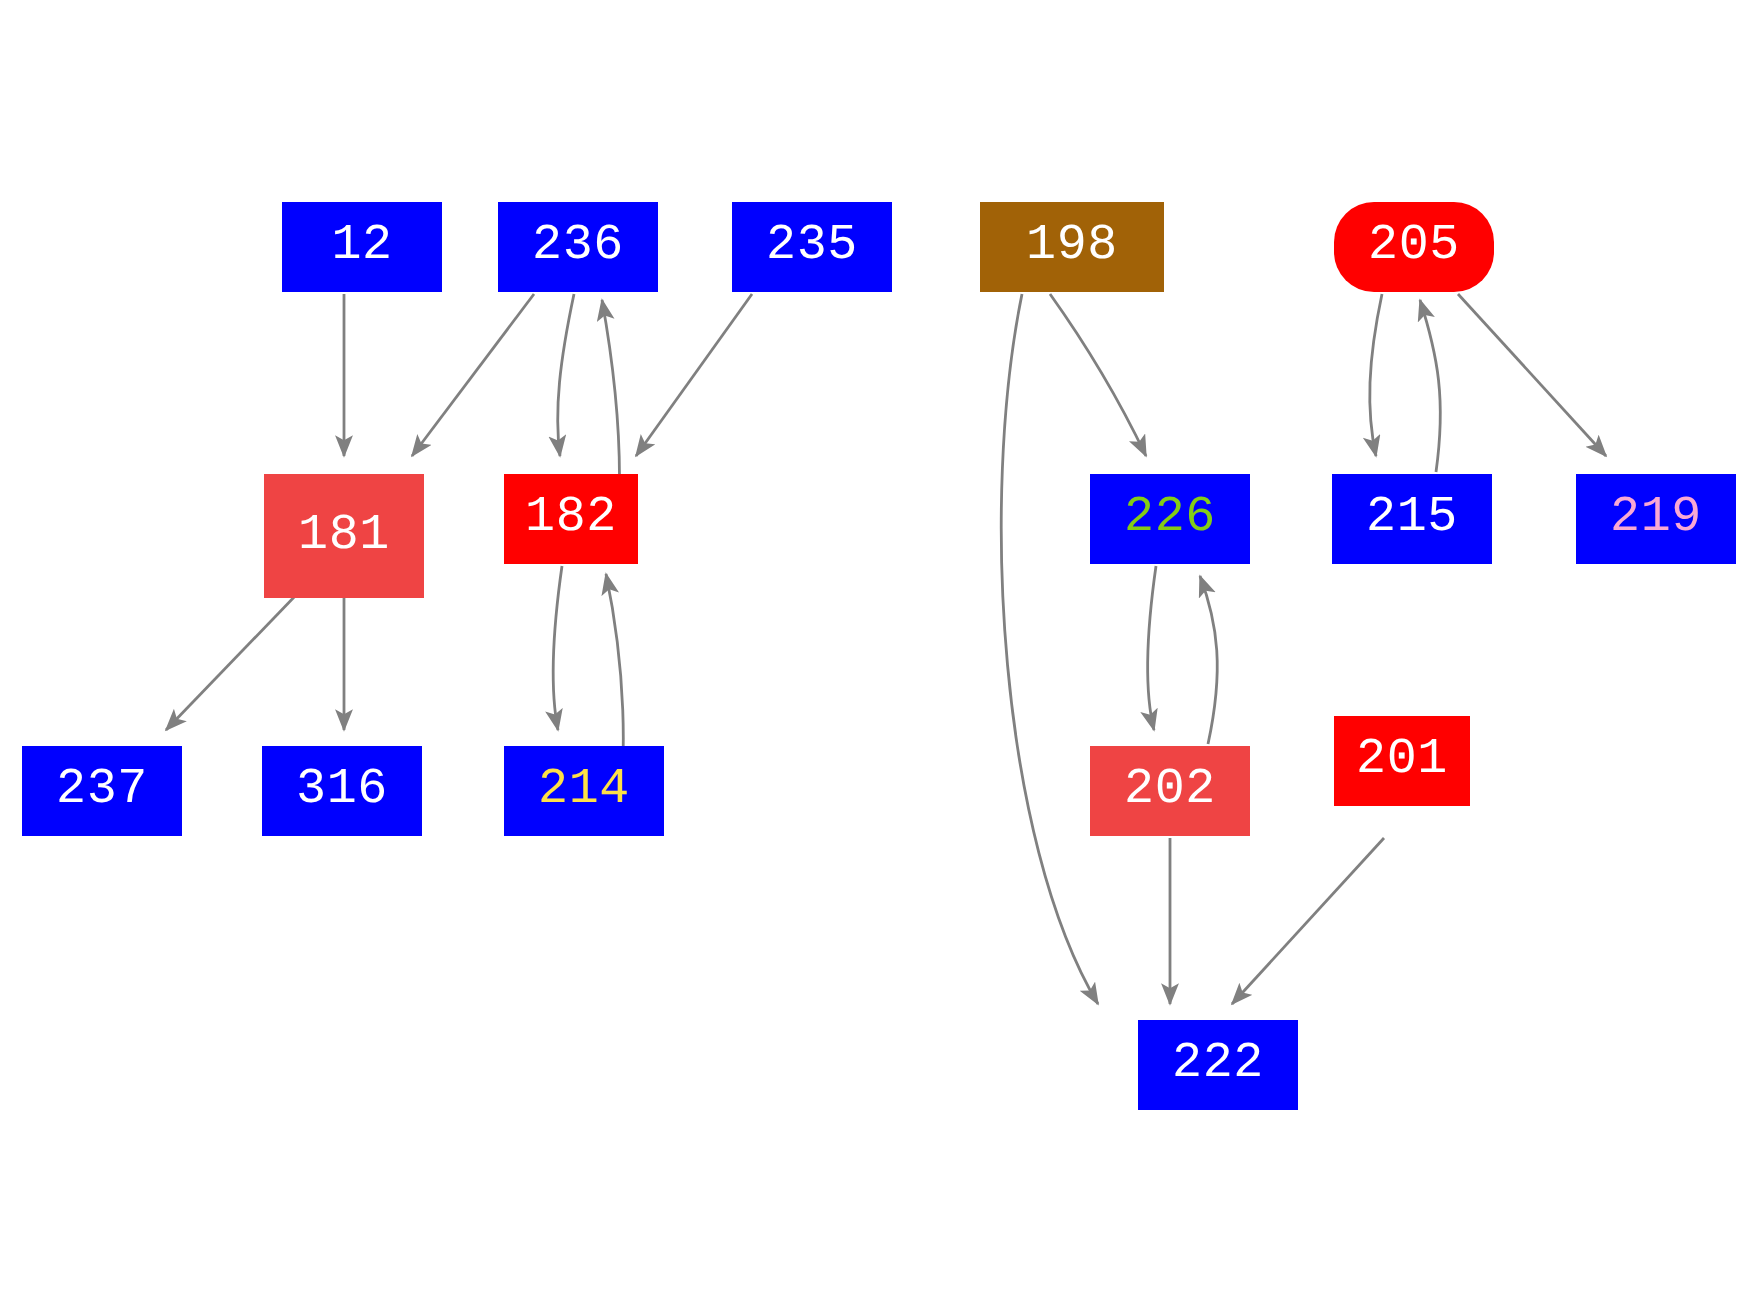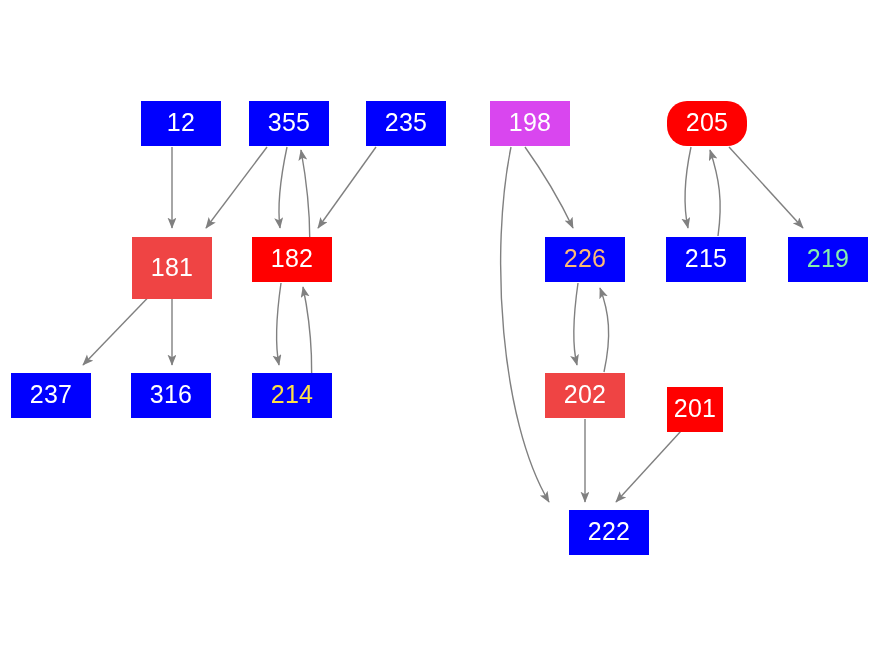--- a/index.html
+++ b/index.html
@@ -28,21 +28,21 @@
     height: 656px;
     pointer-events: none;
   }
   .node {
     position: absolute;
     box-sizing: border-box;
     display: flex;
     align-items: center;
     justify-content: center;
     color: #ffffff;
-    font-family: Liberation Sans, sans-serif;
+    font-family: Liberation Mono, monospace;
     font-size: 25px;
     line-height: 1;
     letter-spacing: 0.3px;
     user-select: none;
     cursor: default;
   }
   .node-label {
     display: block;
     transform: translateY(-1px);
   }
@@ -78,59 +78,59 @@
         <path d="M 718,236 C 723,200 719,178 710,150" fill="none" stroke="#808080" stroke-width="1.4" marker-end="url(#arrowhead)"></path>
         <path d="M 729,147 L 803,228" fill="none" stroke="#808080" stroke-width="1.4" marker-end="url(#arrowhead)"></path>
       </g>
   </svg>
 
   <div id="nodes-group">
       <div class="node" style="left: 141px; top: 101px; width: 80px; height: 45px; background: rgb(0, 0, 255);">
         <span class="node-label" style="color: rgb(255, 255, 255);">12</span>
       </div>
       <div class="node" style="left: 249px; top: 101px; width: 80px; height: 45px; background: rgb(0, 0, 255);">
-        <span class="node-label" style="color: rgb(255, 255, 255);">355</span>
+        <span class="node-label" style="color: rgb(255, 255, 255);">236</span>
       </div>
       <div class="node" style="left: 366px; top: 101px; width: 80px; height: 45px; background: rgb(0, 0, 255); justify-content: center;">
         <span class="node-label" style="color: rgb(255, 255, 255);">235</span>
       </div>
-      <div class="node" style="left: 490px; top: 101px; width: 80px; height: 45px; background: #d946ef;">
+      <div class="node" style="left: 490px; top: 101px; width: 92px; height: 45px; background: #a16207;">
         <span class="node-label" style="color: rgb(255, 255, 255);">198</span>
       </div>
       <div class="node" style="left: 667px; top: 101px; width: 80px; height: 45px; background: rgb(255, 0, 0); border-radius: 20px;">
         <span class="node-label" style="color: rgb(255, 255, 255);">205</span>
       </div>
       <div class="node" style="left: 132px; top: 237px; width: 80px; height: 62px; background: #ef4444;">
         <span class="node-label" style="color: rgb(255, 255, 255);">181</span>
       </div>
-      <div class="node" style="left: 252px; top: 237px; width: 80px; height: 45px; background: rgb(255, 0, 0);">
+      <div class="node" style="left: 252px; top: 237px; width: 67px; height: 45px; background: rgb(255, 0, 0);">
         <span class="node-label" style="color: rgb(255, 255, 255);">182</span>
       </div>
       <div class="node" style="left: 545px; top: 237px; width: 80px; height: 45px; background: rgb(0, 0, 255);">
-        <span class="node-label" style="color: #fdba74;">226</span>
+        <span class="node-label" style="color: #84cc16;">226</span>
       </div>
       <div class="node" style="left: 666px; top: 237px; width: 80px; height: 45px; background: rgb(0, 0, 255);">
         <span class="node-label" style="color: rgb(255, 255, 255);">215</span>
       </div>
       <div class="node" style="left: 788px; top: 237px; width: 80px; height: 45px; background: rgb(0, 0, 255);">
-        <span class="node-label" style="color: #86efac;">219</span>
+        <span class="node-label" style="color: #f9a8d4;">219</span>
       </div>
       <div class="node" style="left: 11px; top: 373px; width: 80px; height: 45px; background: rgb(0, 0, 255);">
         <span class="node-label" style="color: rgb(255, 255, 255);">237</span>
       </div>
       <div class="node" style="left: 131px; top: 373px; width: 80px; height: 45px; background: rgb(0, 0, 255);">
         <span class="node-label" style="color: rgb(255, 255, 255);">316</span>
       </div>
       <div class="node" style="left: 252px; top: 373px; width: 80px; height: 45px; background: rgb(0, 0, 255);">
         <span class="node-label" style="color: #fde047;">214</span>
       </div>
       <div class="node" style="left: 545px; top: 373px; width: 80px; height: 45px; background: #ef4444;">
         <span class="node-label" style="color: rgb(255, 255, 255);">202</span>
       </div>
-      <div class="node" style="left: 667px; top: 387px; width: 56px; height: 45px; background: rgb(255, 0, 0); text-align: center;">
+      <div class="node" style="left: 667px; top: 358px; width: 68px; height: 45px; background: rgb(255, 0, 0); text-align: center;">
         <span class="node-label" style="color: rgb(255, 255, 255);">201</span>
       </div>
       <div class="node" style="left: 569px; top: 510px; width: 80px; height: 45px; background: rgb(0, 0, 255);">
         <span class="node-label" style="color: rgb(255, 255, 255);">222</span>
       </div>
     </div>
 
 </div>
 
 </body></html>

